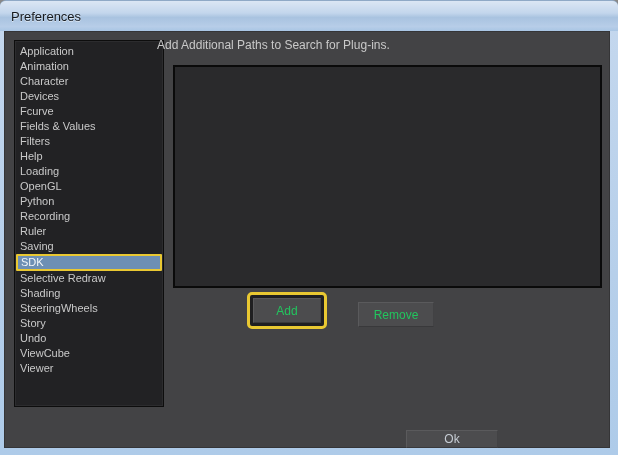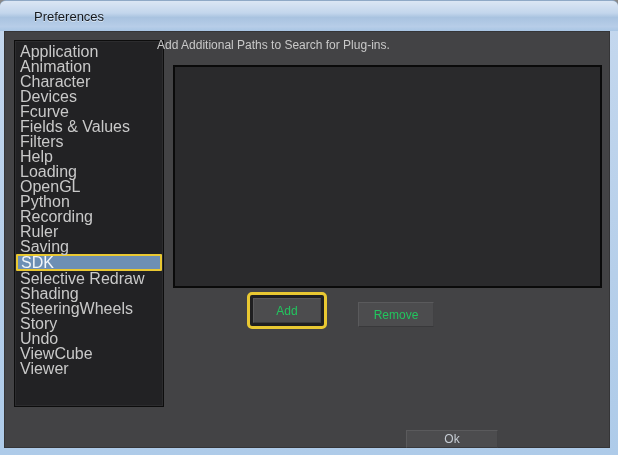--- a/index.html
+++ b/index.html
@@ -18,41 +18,40 @@
   }
   .titlebar {
     position:absolute; left:0; top:0; width:618px; height:30px;
     background:linear-gradient(180deg,#dbe6f4 0%, #c3d6ec 40%, #a9c3e0 55%, #b7cde8 85%, #a9c6e4 100%);
     border-radius:6px 6px 0 0;
   }
   .title-text {
     position:absolute; left:11px; top:0; height:14px; line-height:31px;
     font-size:13px; color:#15191e;
     text-shadow:0 1px 0 rgba(255,255,255,0.55);
-    margin-left:23px;
   }
   .content {
     position:absolute; left:4px; top:30px; right:8px; bottom:7px;
     background:#434345;
     border:1px solid #353537;
   }
   
   .category-list {
     position:absolute; left:9px; top:8px; width:150px; height:367px;
     background:#222224;
     border:1px solid #0d0d0d;
     box-shadow:inset 0 0 0 1px #2c2c2e;
     padding-top:3px;
     overflow:hidden;
     cursor:default;
   }
   .list-item {
     height:15px; line-height:15px;
     padding-left:5px;
-    font-size:16px; color:#c9c9c9;
+    font-size:11px; color:#c9c9c9;
     white-space:nowrap;
   }
   .list-item.selected {
     height:17px; line-height:13px;
     background:var(--sel-blue,#6d8fb4);
     color:#f2f6fa;
     border:2px solid var(--hl-yellow,#e9c832);
     border-radius:1px;
     margin:0 1px;
     padding-left:3px;

